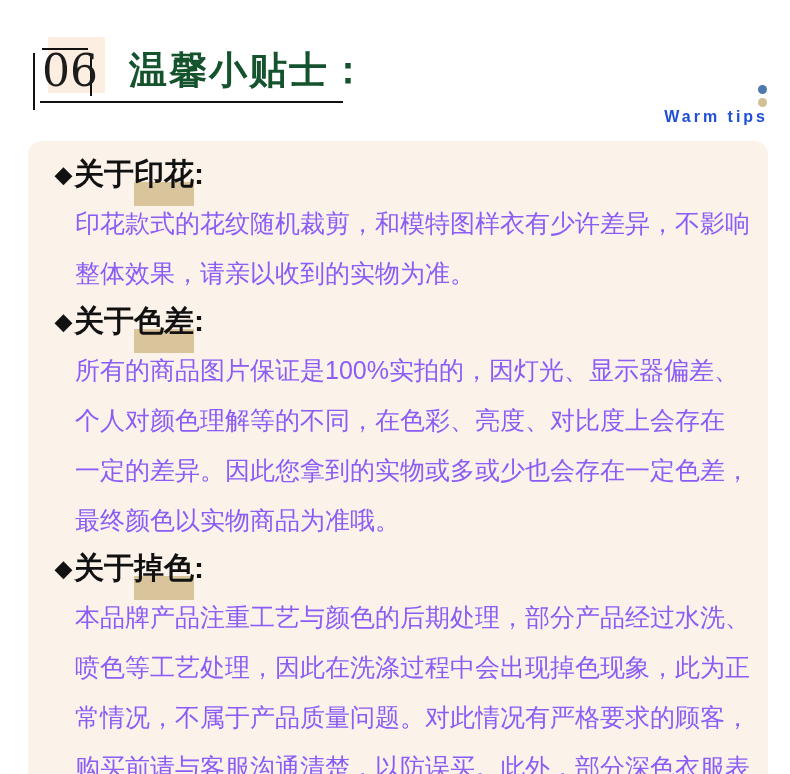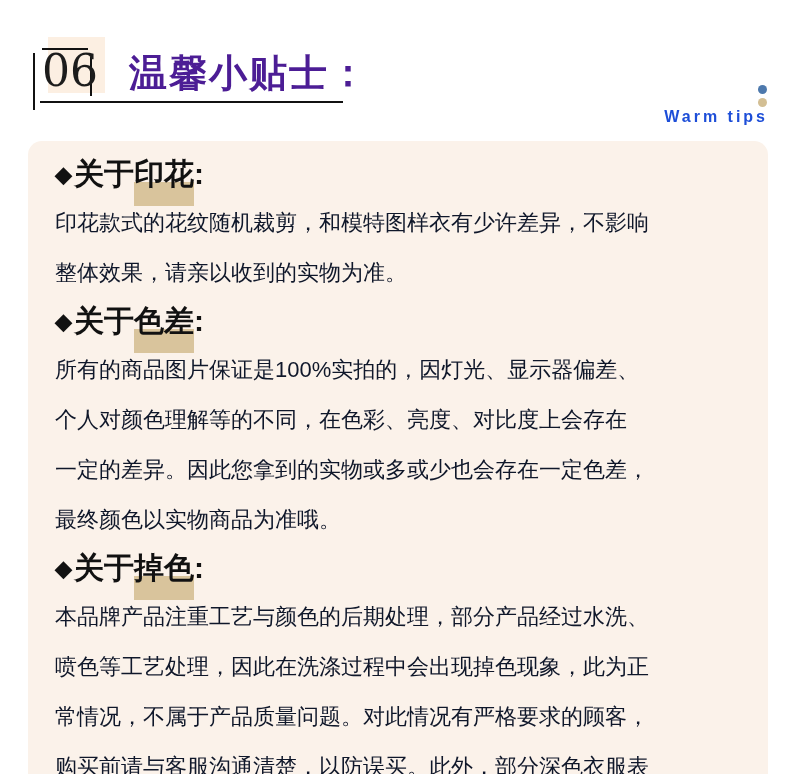--- a/index.html
+++ b/index.html
@@ -31,26 +31,26 @@
     left: 42px; top: 47px;
     width: 48px;
     text-align: right;
     font-family: "DejaVu Serif", serif;
     font-size: 44px;
     line-height: 48px;
     color: #1c1c1c;
   }
   .page-title {
     left: 129px; top: 51px;
-    font-family: Liberation Serif, serif;
+    font-family: Liberation Mono, monospace;
     font-size: 38px;
     line-height: 44px;
     font-weight: bold;
     letter-spacing: 2px;
-    color: #4c1d95;
+    color: #14532d;
     white-space: nowrap;
   }
   .warm-tips {
     right: 22px; top: 108px;
     font-size: 16px;
     font-weight: bold;
     letter-spacing: 3px;
     color: #1d4ed8;
     white-space: nowrap;
   }
@@ -80,24 +80,25 @@
   .section-heading .bullet {
     font-size: 22px;
     vertical-align: 2px;
     margin-right: 2px;
   }
   .kw-highlight {
     background: linear-gradient(to bottom, rgba(0,0,0,0) 52%, #d9c49c 52%);
     padding-bottom: 16px;
   }
   .tip-line {
-    font-size: 22px;
+    font-size: 25px;
     line-height: 50px;
-    color: #0f172a;
+    color: #8b5cf6;
     white-space: nowrap;
+    margin-left: 20px;
   }
 </style>
 </head>
 <body>
 
 <div class="abs num-bg"></div>
 <div class="abs rule rule-top"></div>
 <div class="abs rule rule-left"></div>
 <div class="abs rule rule-right"></div>
 <div class="abs rule rule-under"></div>

